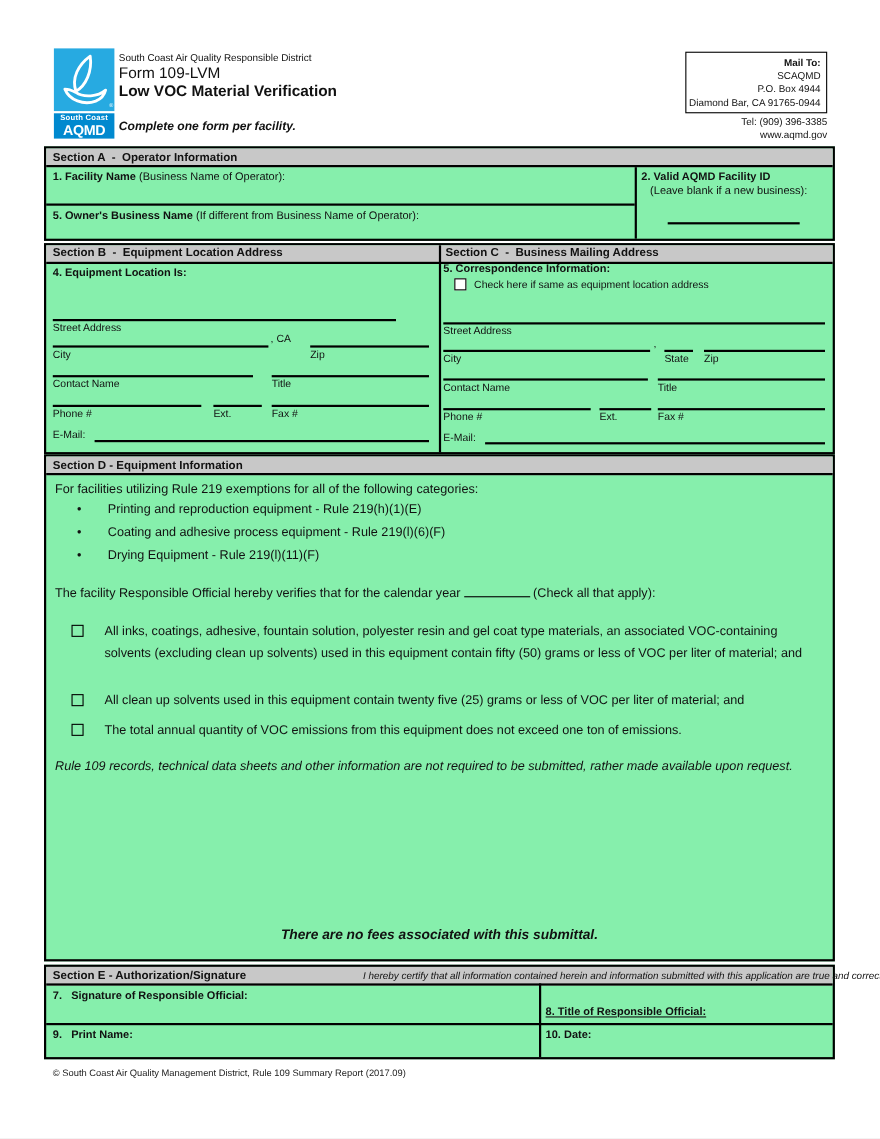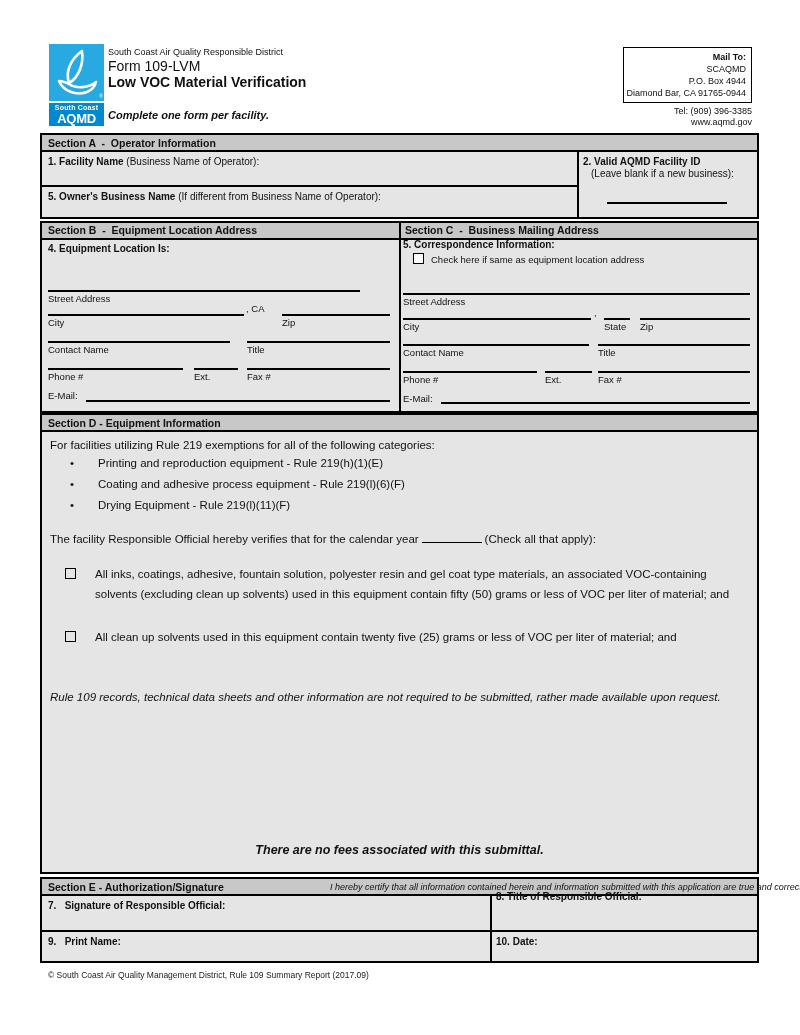--- a/index.html
+++ b/index.html
@@ -20,21 +20,21 @@
   .hd-formnum  { position:absolute; left:108px; top:58px; font-size:14px; font-weight:400; }
   .hd-title    { position:absolute; left:108px; top:74px; font-size:14px; font-weight:700; }
   .hd-instr    { position:absolute; left:108px; top:109px; font-size:11px; font-weight:700; font-style:italic; }
   .mailbox { position:absolute; left:623px; top:47px; width:129px; height:56px;
     border:1.5px solid #000; text-align:right; font-size:9px; line-height:12px; padding:3px 5px 0 0; }
   .mailbox .mt { font-weight:700; }
   .hd-tel { position:absolute; right:48px; top:106px; font-size:9px; }
   .hd-web { position:absolute; right:48px; top:117px; font-size:9px; }
 
   
-  .sec { position:absolute; left:40px; width:719px; border:2px solid #000; background:#e5e5e5; }
+  .sec { position:absolute; left:40px; width:719px; border:2px solid #000; background:#86efac; }
   .shead { position:relative; height:17px; background:#c8c8c8; border-bottom:2px solid #000;
     font-weight:700; font-size:10.5px; white-space:pre; display:flex; align-items:center; padding-left:6px; }
   .shead-abs { position:absolute; top:0; height:15px; line-height:15px; font-weight:700; font-size:10.5px; white-space:pre; }
   .vl { position:absolute; width:2px; background:#000; }
   .hl { position:absolute; height:2px; background:#000; }
   .fl { position:absolute; font-size:10px; white-space:pre; }
   .fl b { font-weight:700; }
   .sl { position:absolute; font-size:9.5px; white-space:pre; }
   .fill-line { position:absolute; height:1.5px; background:#000; }
   .cb { position:absolute; width:11px; height:11px; border:1.5px solid #000; background:#fff; }
@@ -178,37 +178,41 @@
     </div>
 
     <div class="d-check" style="top:150px;">
       <span class="cbx"></span>
       <span class="txt">All inks, coatings, adhesive, fountain solution, polyester resin and gel coat type materials, an associated VOC-containing solvents (excluding clean up solvents) used in this equipment contain fifty (50) grams or less of VOC per liter of material; and</span>
     </div>
     <div class="d-check" style="top:213px;">
       <span class="cbx"></span>
       <span class="txt">All clean up solvents used in this equipment contain twenty five (25) grams or less of VOC per liter of material; and</span>
     </div>
+    <div class="d-check" style="top:240px;">
+      <span class="cbx"></span>
+      <span class="txt">The total annual quantity of VOC emissions from this equipment does not exceed one ton of emissions.</span>
+    </div>
 
     <div class="d-note">Rule 109 records, technical data sheets and other information are not required to be submitted, rather made available upon request.</div>
     <div class="d-nofees">There are no fees associated with this submittal.</div>
   </div>
 
   <div class="sec" style="top:877px; height:86px;">
     <div class="shead">
       <span>Section E - Authorization/Signature</span>
       <span class="e-certify">I hereby certify that all information contained herein and information submitted with this application are true and correct.</span>
     </div>
     <div class="vl" style="left:448px; top:15px; bottom:0;"></div>
     <div class="hl" style="left:0; right:0; top:51px;"></div>
     <div class="cell" style="left:0; top:15px; width:448px; height:36px;"></div>
     <div class="cell" style="left:450px; top:15px; width:265px; height:36px;"></div>
     <div class="cell" style="left:0; top:53px; width:448px; height:29px;"></div>
     <div class="cell" style="left:450px; top:53px; width:265px; height:29px;"></div>
     <div class="fl" style="left:6px; top:21px; font-weight:700;">7.   Signature of Responsible Official:</div>
-    <div class="fl" style="left:454px; top:12px; font-weight:700;">8. Title of Responsible Official:</div>
+    <div class="fl" style="left:454px; top:36px; font-weight:700;text-decoration:underline;">8. Title of Responsible Official:</div>
     <div class="fl" style="left:6px; top:57px; font-weight:700;">9.   Print Name:</div>
     <div class="fl" style="left:454px; top:57px; font-weight:700;">10. Date:</div>
   </div>
 
   <div class="footer">© South Coast Air Quality Management District, Rule 109 Summary Report (2017.09)</div>
 
 </div>
 
 </body></html>

